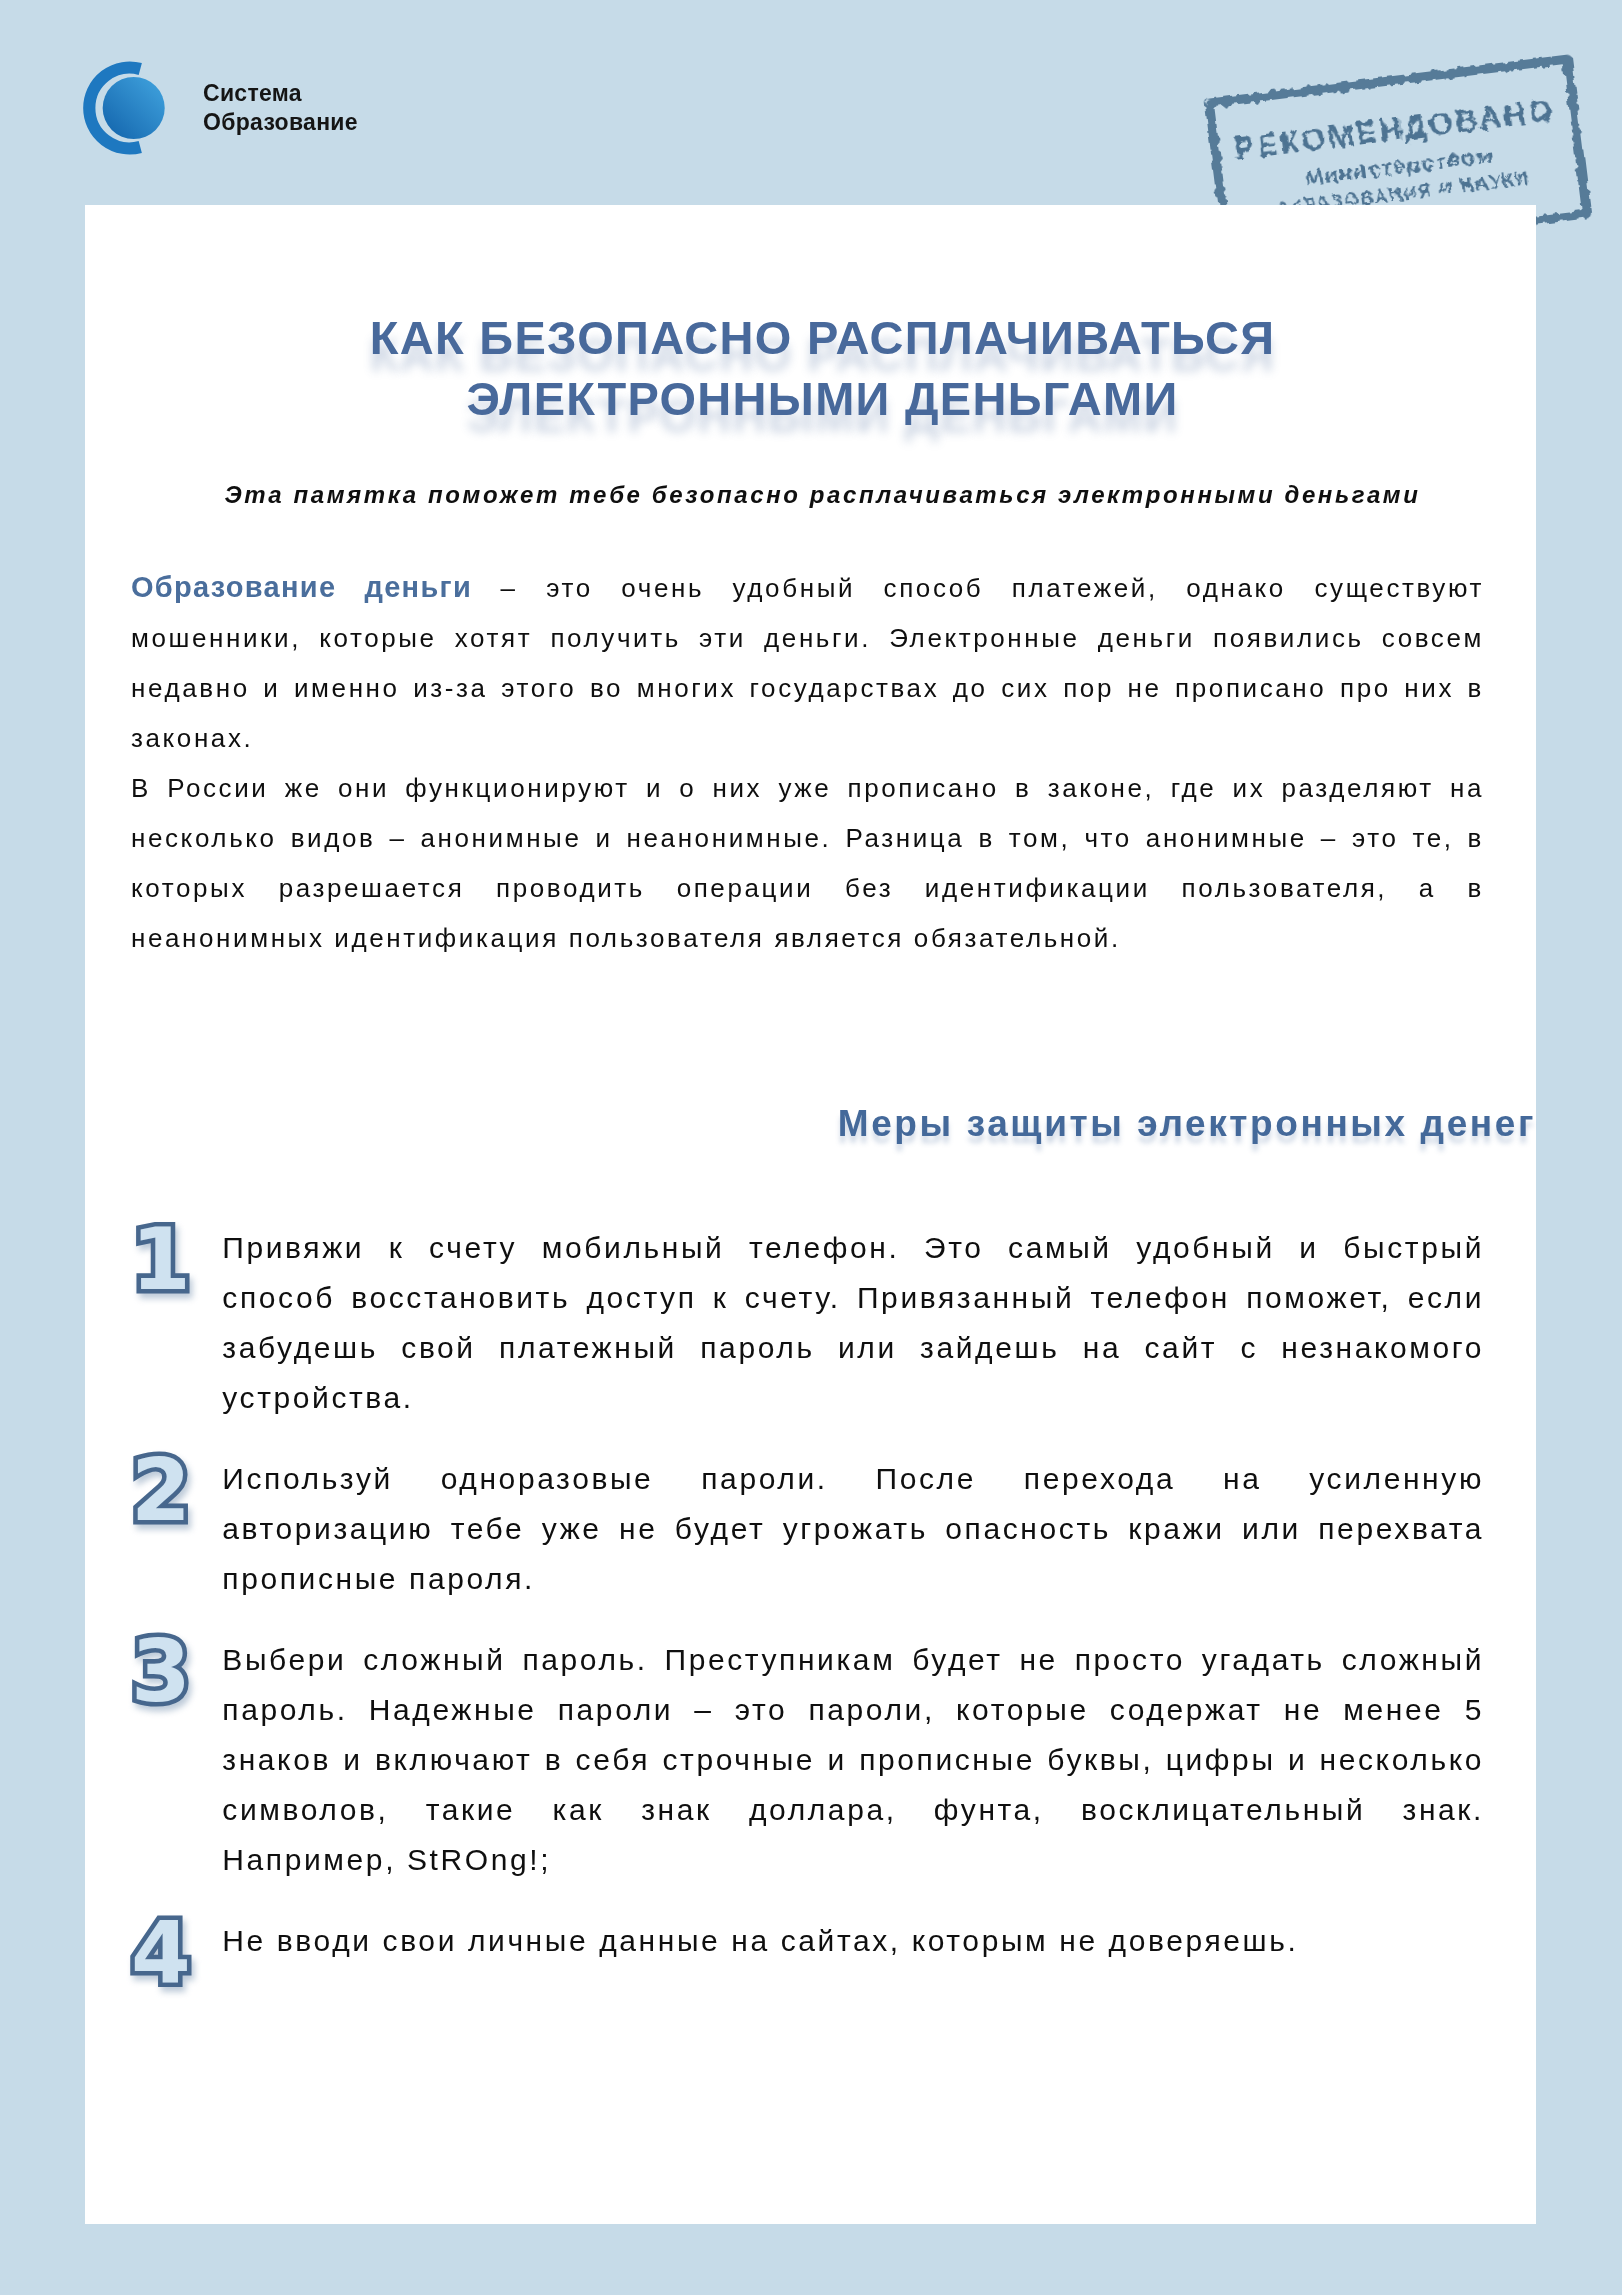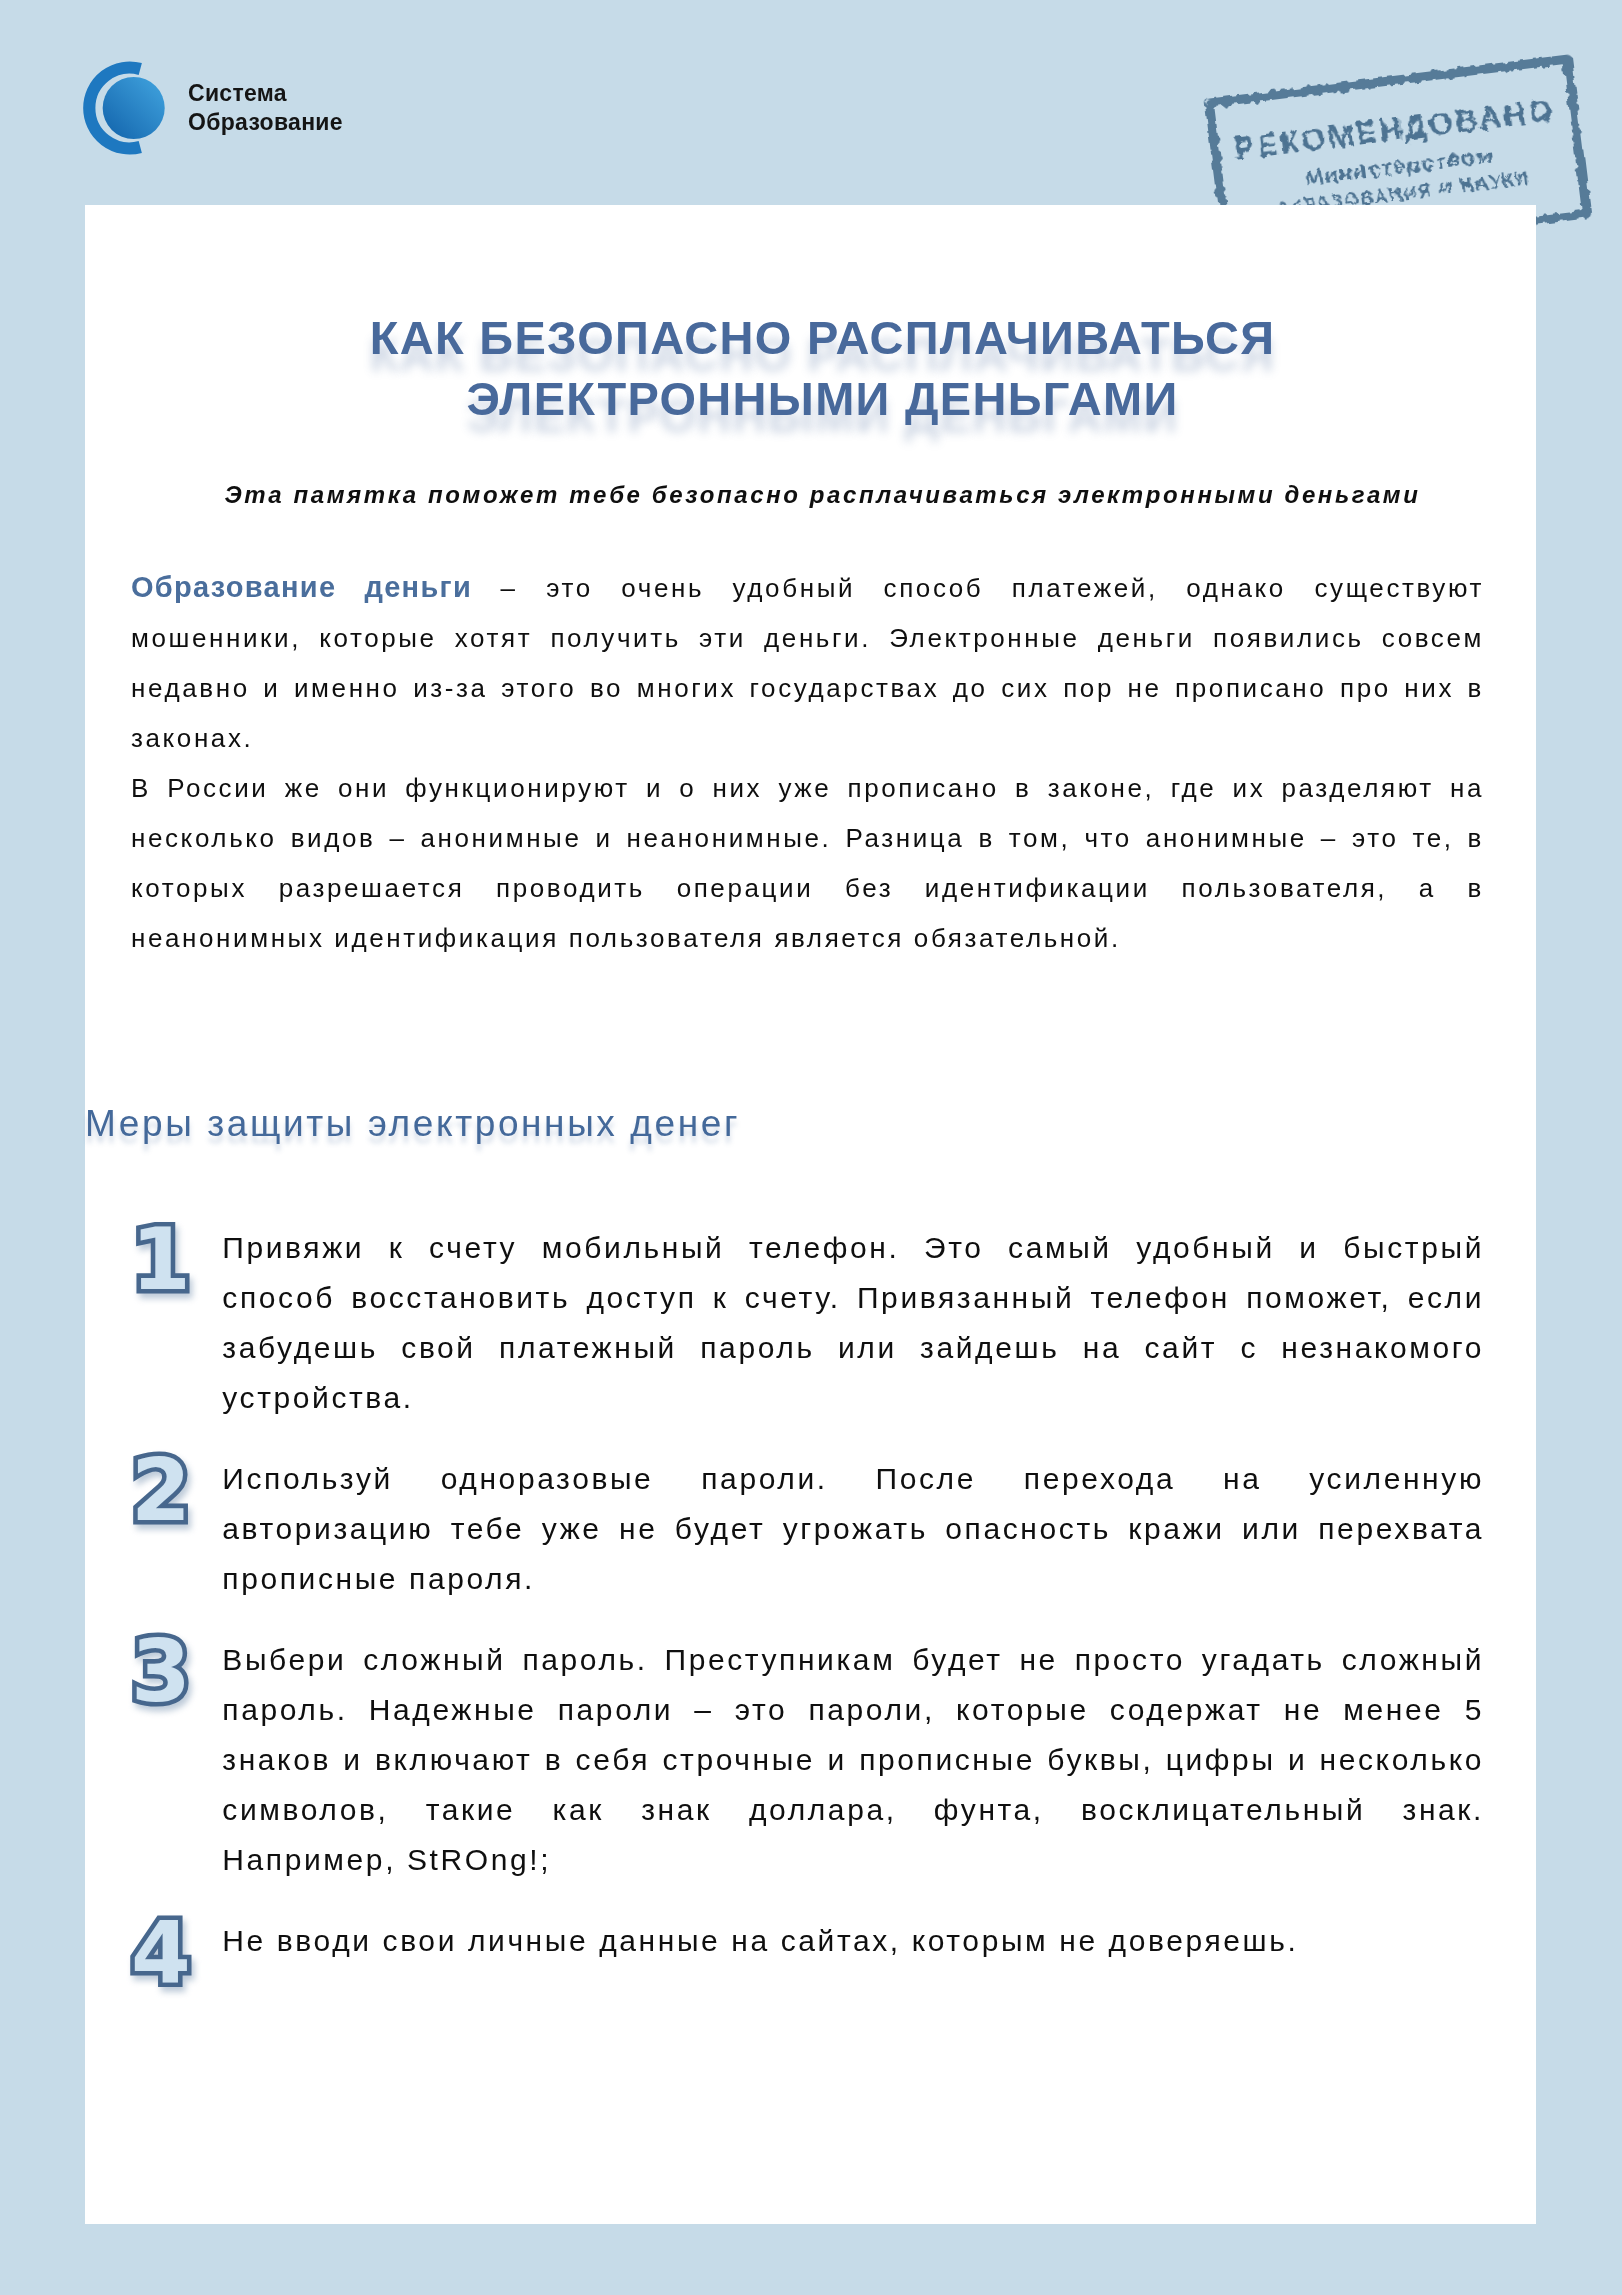--- a/index.html
+++ b/index.html
@@ -5,21 +5,21 @@
   html,body { margin:0; padding:0; }
   .page {
     position:relative; width:1622px; height:2295px;
     background:#c6dbe8; overflow:hidden;
     font-family:"Liberation Sans", sans-serif;
   }
 
   
   .logo { position:absolute; left:82px; top:61px; display:flex; align-items:center; }
   .logo-icon svg { width:94px; height:94px; display:block; }
-  .logo-text { margin-left:12px; font-weight:bold; font-size:23px; line-height:29px; color:#151515; letter-spacing:0.3px; }
+  .logo-text { margin-left:27px; font-weight:bold; font-size:23px; line-height:29px; color:#151515; letter-spacing:0.3px; }
 
   
   .stamp {
     position:absolute; left:1213px; top:76px; width:352px; height:147px;
     border:9.8px solid rgba(78,115,146,.93); border-radius:5.2px;
     transform:rotate(-7deg);
     display:flex; flex-direction:column; justify-content:center; align-items:center;
     color:#4e7392; text-align:center;
     filter:url(#grunge);
   }
@@ -47,21 +47,21 @@
   .intro {
     position:absolute; top:357px; left:46px; right:52px;
     font-size:26px; line-height:50px; letter-spacing:2.6px;
     color:#0f0f0f; text-align:justify;
   }
   .body-p { margin:0; }
   .lead { font-weight:bold; color:#4a6e9c; font-size:29px; letter-spacing:1.3px; }
 
   .section-heading {
     position:absolute; top:898px; left:0; width:100%; margin:0;
-    text-align:left; font-weight:normal; font-size:37px; letter-spacing:2.6px;
+    text-align:right; font-weight:bold; font-size:37px; letter-spacing:2.6px;
     color:#44699a; text-shadow:0 6.5px 5.2px rgba(68,105,154,.25);
   }
 
   .measures { position:absolute; top:1018px; left:46px; right:52px; margin:0; padding:0; list-style:none; }
   .measure { display:flex; align-items:flex-start; margin-bottom:31px; }
   .num {
     position:relative; flex:0 0 73px; height:92px;
     font-family:"DejaVu Sans", sans-serif; font-weight:bold;
     font-size:86px; line-height:79px; margin-top:-2.6px;
     filter:drop-shadow(3.3px 5.9px 3.3px rgba(110,140,170,.45));

